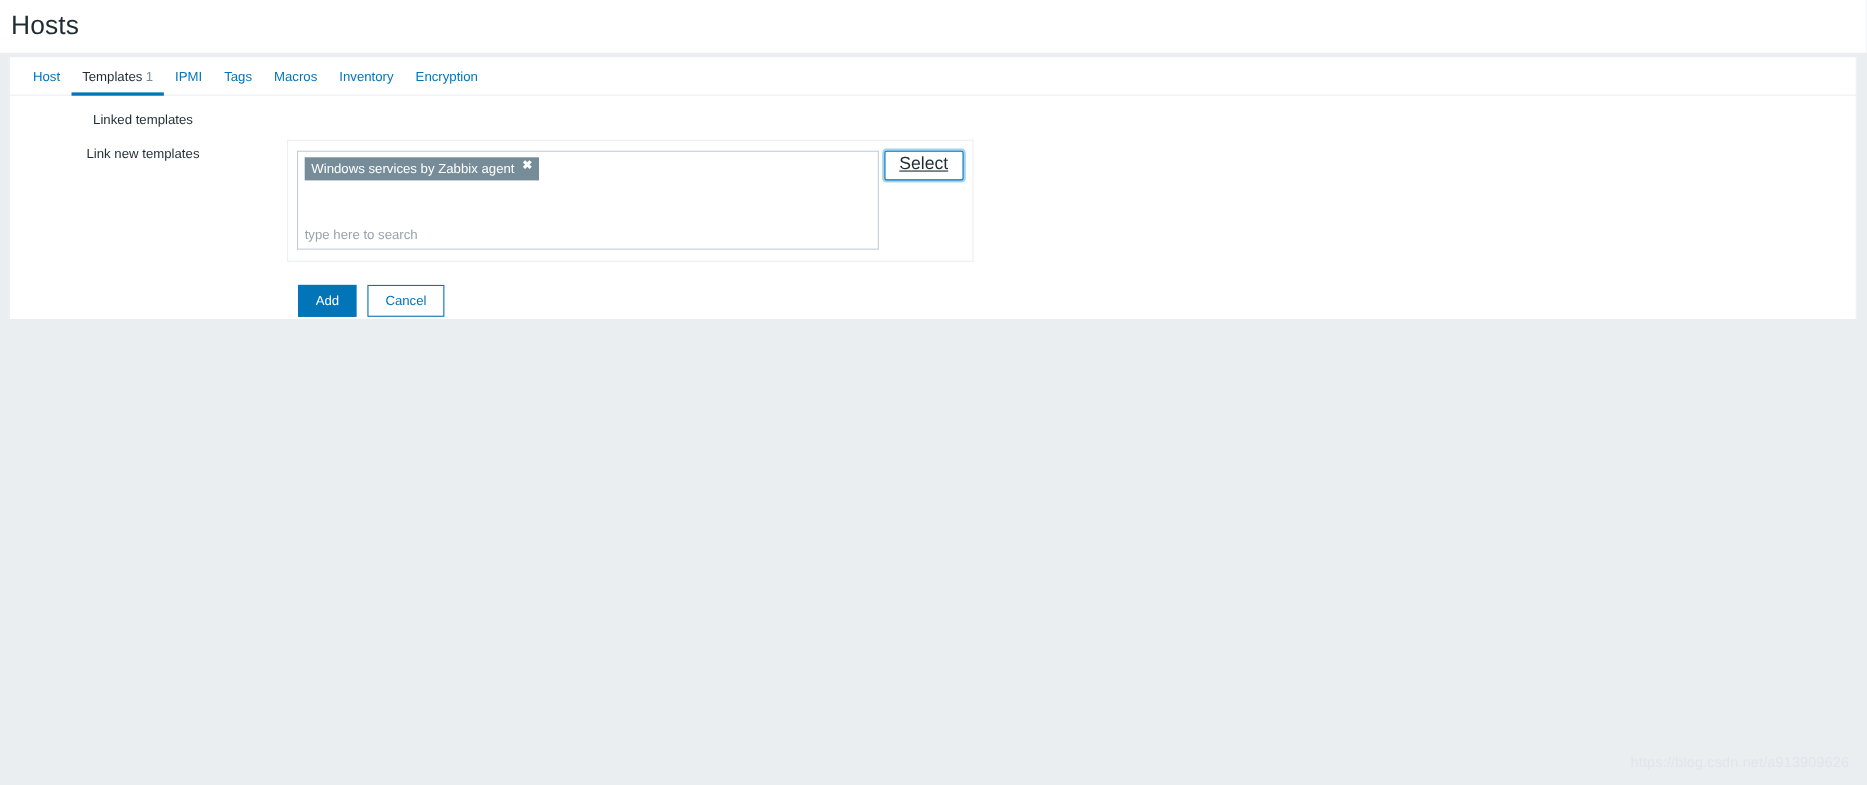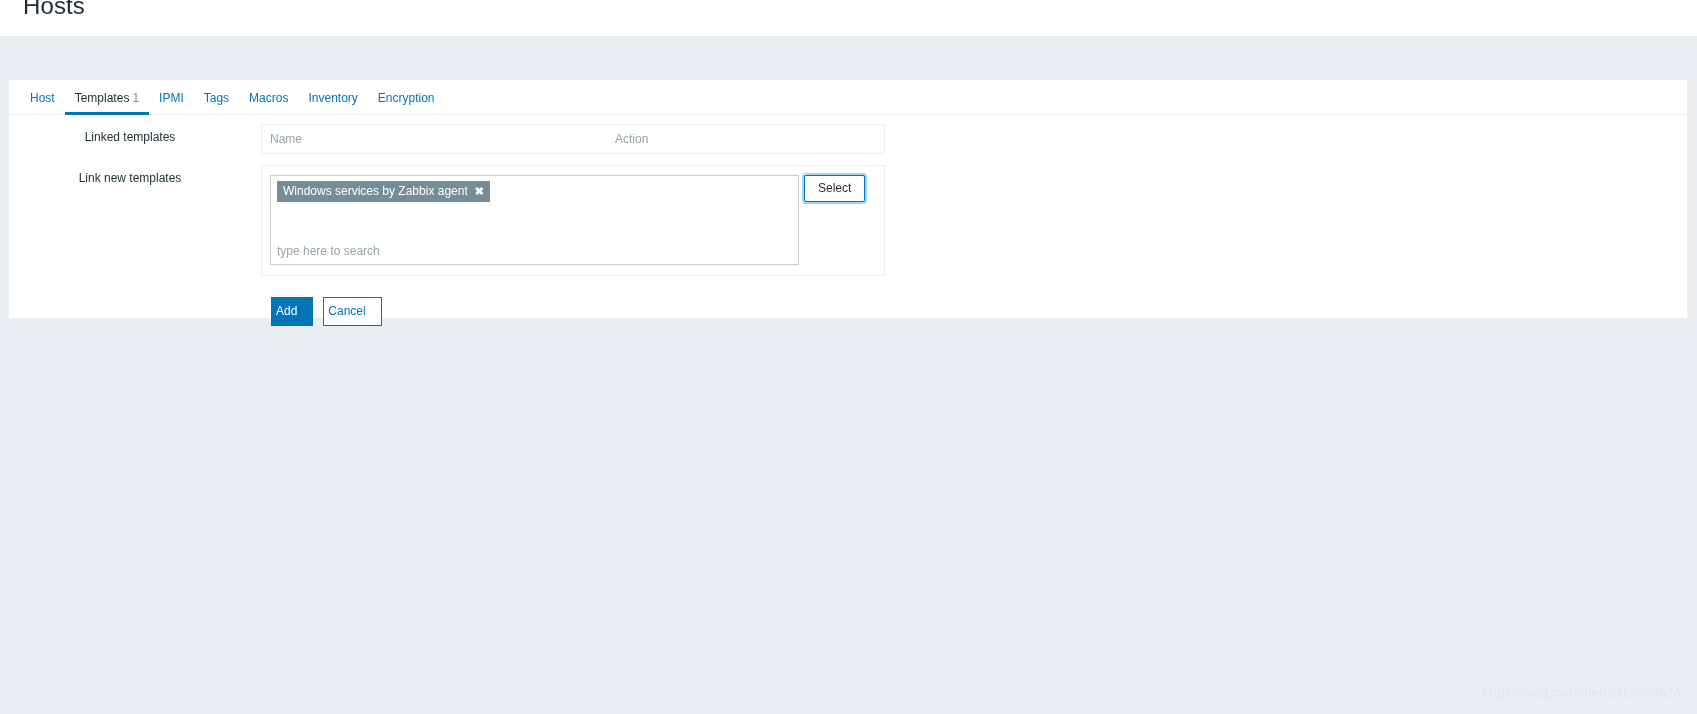--- a/index.html
+++ b/index.html
@@ -10,38 +10,38 @@
     background: #eaeef1;
     font-family: "Liberation Sans", sans-serif;
     font-size: 12px;
     color: #1f2c33;
     overflow: hidden;
     position: relative;
   }
 
   
   .page-header {
-    height: 36px;
-    background: #ffffff;
-    display: flex;
-    align-items: flex-end;
-    padding-left: 23px;
+    height: 48px;
+    background: #ffffff;
+    display: flex;
+    align-items: center;
+    padding-left: 10px;
   }
   .page-title {
     font-size: 24px;
     font-weight: normal;
     color: #1f2c33;
     letter-spacing: 0.1px;
   }
 
   
   .panel {
     position: absolute;
     left: 8px;
-    top: 80px;
+    top: 52px;
     width: 1680px;
     height: 239px;
     background: #ffffff;
     border: 1px solid #ebeef0;
     border-top: none;
   }
 
   
   .tabs {
     display: flex;
@@ -127,21 +127,21 @@
   }
   .multiselect {
     width: 529px;
     min-height: 54px;
     border: 1px solid #c3cdd4;
     background: #ffffff;
     padding: 5px 6px 0 6px;
   }
   .chip {
     display: inline-flex;
-    align-items: center;
+    align-items: flex-start;
     background: #768d99;
     color: #ffffff;
     font-size: 12px;
     line-height: 14px;
     padding: 3px 6px 4px 6px;
     max-width: 100%;
   }
   .chip-label { white-space: nowrap; }
   .chip-close {
     margin-left: 7px;
@@ -162,42 +162,43 @@
     padding: 6px 0 6px 0;
     background: transparent;
     margin-top: 36px;
   }
   .ms-input::placeholder { color: #97a3ab; }
 
   
   .select-btn {
     margin-left: 5px;
     font-family: "Liberation Sans", sans-serif;
-    font-size: 12px;
+    font-size: 16px;
     color: #1f2c33;
     background: #ffffff;
     border: 1px solid #0275b8;
     border-radius: 2px;
     padding: 5px 13px 6px 13px;
     cursor: pointer;
     line-height: 14px;
     box-shadow: 0 0 0 2px #a3d3ee;
+    text-decoration: underline;
   }
 
   
   .footer {
     display: flex;
     padding-left: 262px;
     padding-top: 10px;
   }
   .btn {
     font-family: "Liberation Sans", sans-serif;
     font-size: 12px;
     border-radius: 0;
-    padding: 6px 15px 7px 4px;
+    padding: 6px 15px 7px 15px;
     cursor: pointer;
     line-height: 14px;
   }
   .btn-primary {
     background: #0275b8;
     border: 1px solid #0275b8;
     color: #ffffff;
   }
   .btn-secondary {
     background: #ffffff;
@@ -248,28 +249,20 @@
     </div>
     <div class="tab">
       <span>Encryption</span>
     </div>
   </div>
 
   <div class="form">
 
     <div class="form-row">
       <div class="form-label">Linked templates</div>
-      <div class="form-field">
-        <div class="linked-table">
-          <div class="thead">
-            <div class="th name">Name</div>
-            <div class="th action">Action</div>
-          </div>
-        </div>
-      </div>
     </div>
 
     <div class="form-row">
       <div class="form-label">Link new templates</div>
       <div class="form-field">
         <div class="ms-wrapper">
 
           <div class="multiselect">
             <div class="chip">
               <span class="chip-label">Windows services by Zabbix agent</span>

